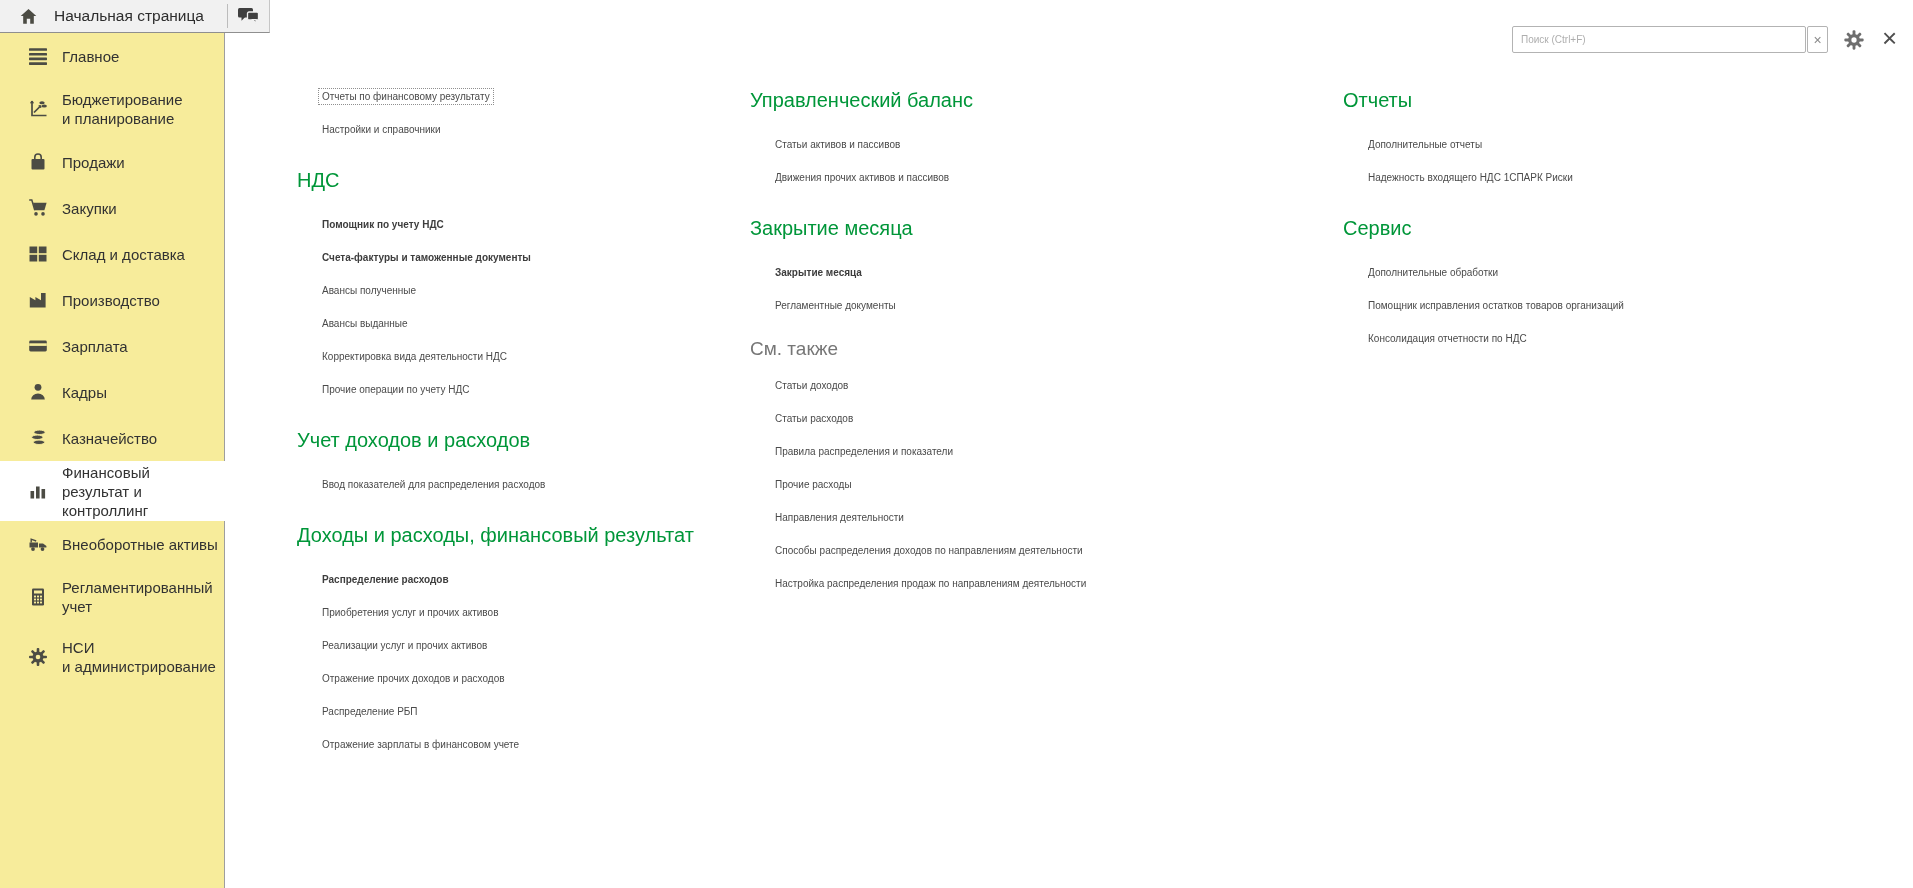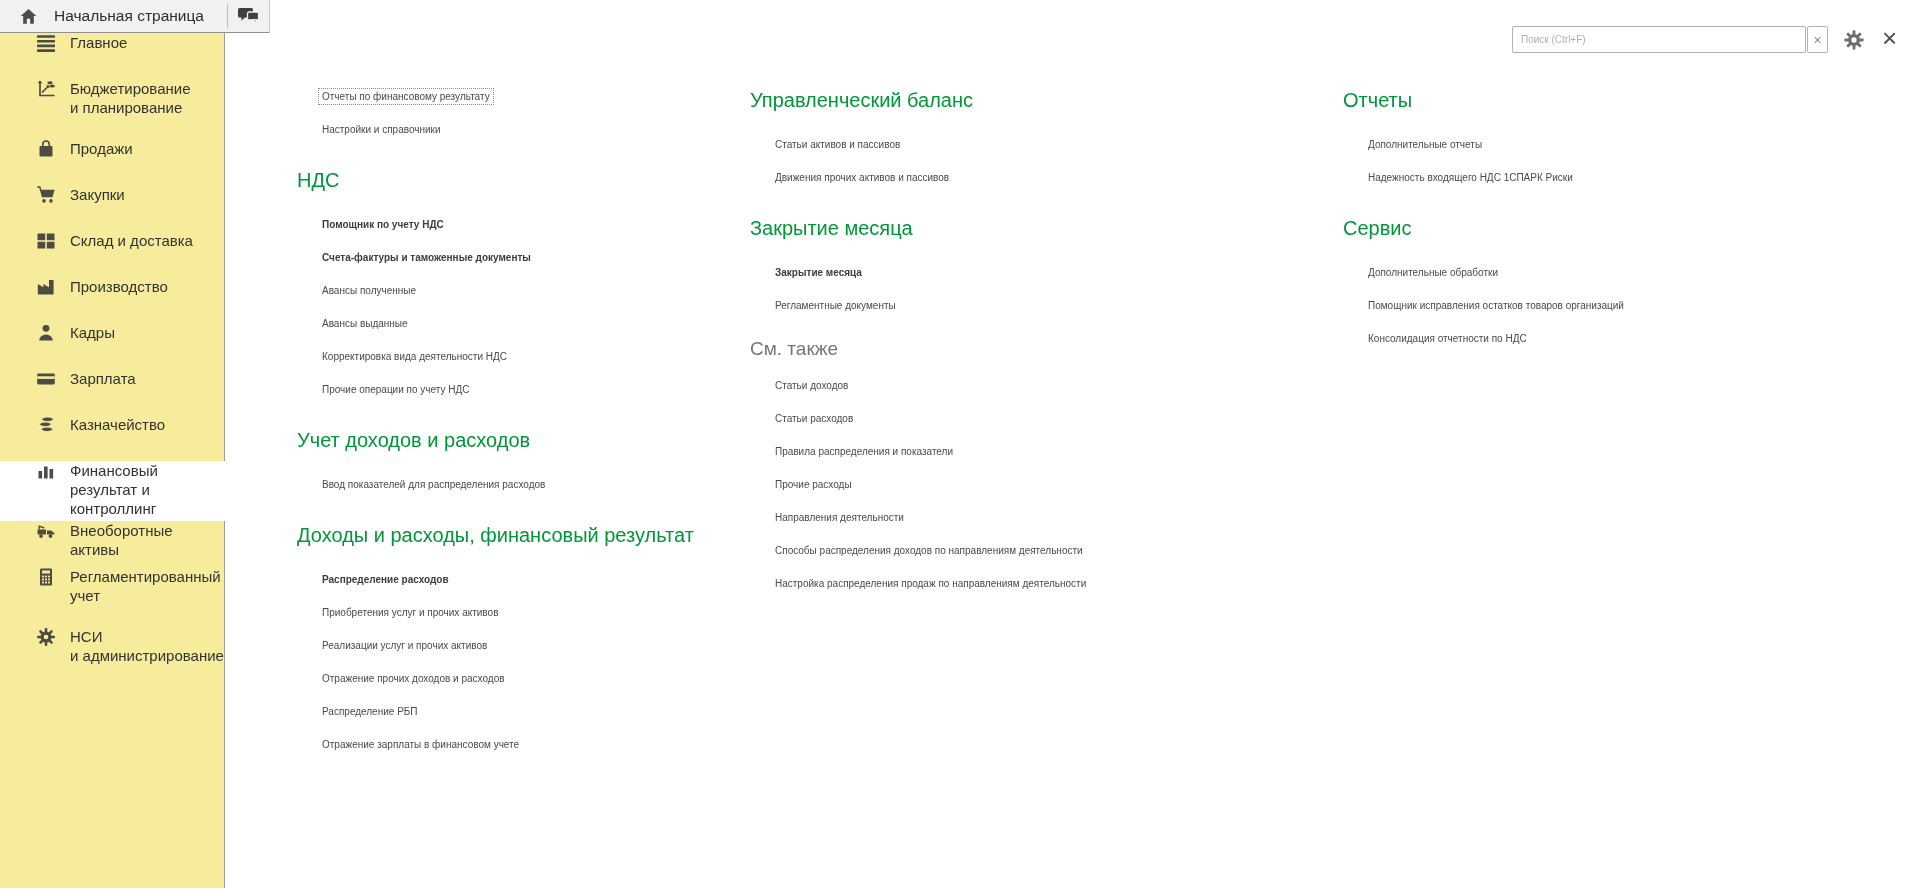--- a/index.html
+++ b/index.html
@@ -16,21 +16,21 @@
   .tab-home{display:flex;align-items:center;gap:16px;padding-left:19px;flex:1;height:100%;cursor:pointer}
   .tab-home-icon{width:19px;height:19px;display:flex}
   .tab-home-icon svg{width:19px;height:19px}
   .tab-home-label{font-size:15.5px;color:#2d2d2d;white-space:nowrap}
   .topbar-sep{width:1px;height:24px;background:#bcbcbc;margin-left:4px}
   .chat-btn{width:41px;height:100%;display:flex;align-items:center;justify-content:center;cursor:pointer}
   .chat-btn svg{width:23px;height:20px}
   
   .sidebar{position:absolute;left:0;top:33px;width:225px;bottom:0;background:#f7ec9b}
   .sidebar::after{content:"";position:absolute;right:0;top:0;bottom:0;width:1.4px;background:#9e9e9e;z-index:1}
-  .sb-item{display:flex;height:46px;padding-left:36px;cursor:pointer;box-sizing:border-box}
+  .sb-item{display:flex;align-items:center;height:46px;padding-left:28px;cursor:pointer;box-sizing:border-box}
   .sb-item.two{height:60px}
   .sb-item.selected{background:#ffffff;position:relative;z-index:2;width:225px}
   .sb-icon{width:20px;height:20px;margin-right:14px;flex:none;display:flex}
   .sb-icon svg{width:20px;height:20px}
   .sb-label{font-size:15px;line-height:19px;color:#323232}
   
   .search-input{
     position:absolute;left:1512px;top:26px;width:294px;height:27px;box-sizing:border-box;
     border:1px solid #b3b3b3;border-radius:2px;font-size:10px;padding:0 8px;color:#333;
     font-family:"Liberation Sans",sans-serif;outline:none;background:#fff;
@@ -145,35 +145,35 @@
       <div class="sb-item">
         <span class="sb-icon">
           <svg viewBox="0 0 20 20" fill="#4c4c44">
             <path d="M1.8 17.5 V7 L7.4 10.2 V7 L13 10.2 V3 H17.6 V17.5 Z"></path>
           </svg>
         </span>
         <span class="sb-label">Производство</span>
       </div>
       <div class="sb-item">
         <span class="sb-icon">
-          <svg viewBox="0 0 20 20" fill="#4c4c44">
-            <circle cx="10" cy="5.3" r="3.4"></circle>
-            <path d="M3.2 17.6 a6.8 6 0 0 1 13.6 0 Z"></path>
-          </svg>
-        </span>
-        <span class="sb-label">Кадры</span>
-      </div>
-      <div class="sb-item">
-        <span class="sb-icon">
           <svg viewBox="0 0 20 20">
             <rect x="1.2" y="4.5" width="17.6" height="11" rx="1.4" fill="#4c4c44"></rect>
             <rect x="1.2" y="7.3" width="17.6" height="2.6" fill="#f7ec9b"></rect>
           </svg>
         </span>
         <span class="sb-label">Зарплата</span>
+      </div>
+      <div class="sb-item">
+        <span class="sb-icon">
+          <svg viewBox="0 0 20 20" fill="#4c4c44">
+            <circle cx="10" cy="5.3" r="3.4"></circle>
+            <path d="M3.2 17.6 a6.8 6 0 0 1 13.6 0 Z"></path>
+          </svg>
+        </span>
+        <span class="sb-label">Кадры</span>
       </div>
       <div class="sb-item">
         <span class="sb-icon">
           <svg viewBox="0 0 20 20" fill="#4c4c44" stroke="#f7ec9b" stroke-width="0.9">
             <ellipse cx="11.5" cy="4.3" rx="5.7" ry="2.2"></ellipse>
             <ellipse cx="9.3" cy="9.3" rx="5.7" ry="2.2"></ellipse>
             <ellipse cx="11" cy="14.3" rx="5.7" ry="2.2"></ellipse>
           </svg>
         </span>
         <span class="sb-label">Казначейство</span>

